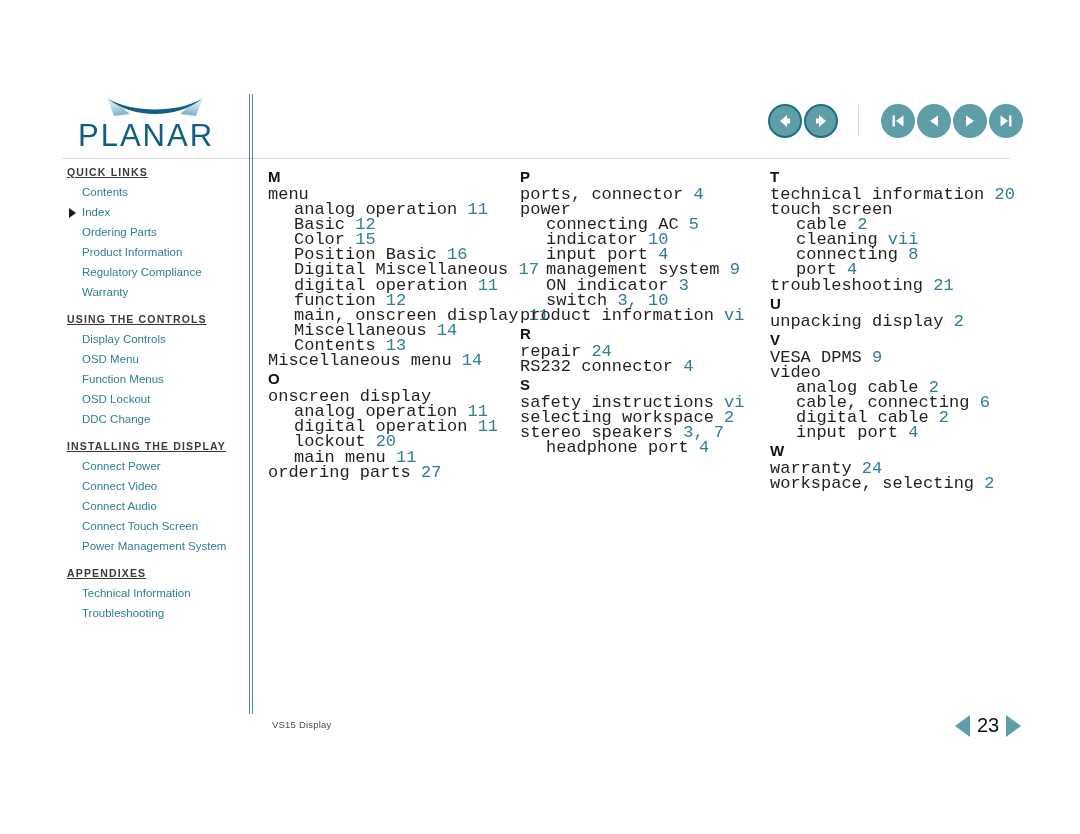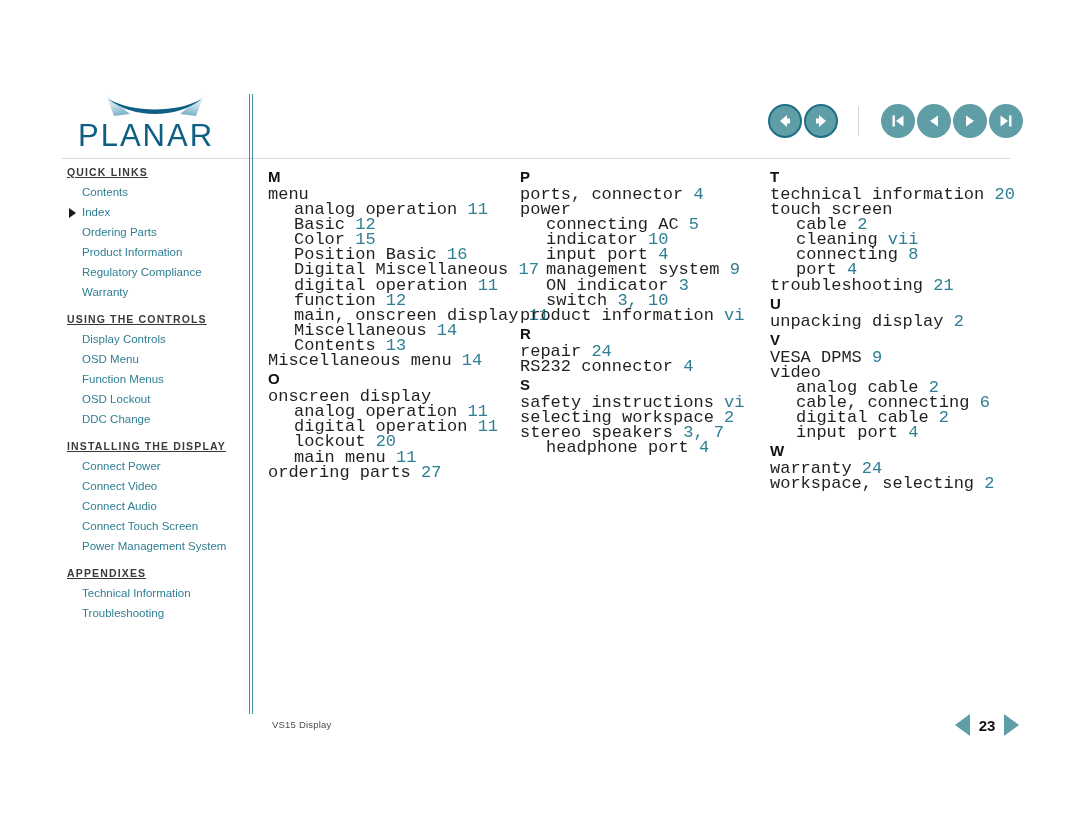--- a/index.html
+++ b/index.html
@@ -199,22 +199,22 @@
     gap: 7px;
   }
   .pager-tri {
     width: 0; height: 0;
     border-top: 11px solid transparent;
     border-bottom: 11px solid transparent;
   }
   .pager-tri.prev { border-right: 15px solid #5f9ea6; }
   .pager-tri.next { border-left: 15px solid #5f9ea6; }
   #pager-num {
-    font-size: 15px;
-    font-weight: bold;
+    font-size: 20px;
+    font-weight: normal;
     color: #111111;
     min-width: 20px;
     text-align: center;
   }
 </style>
 </head>
 <body>
 
 <div id="page">
 

